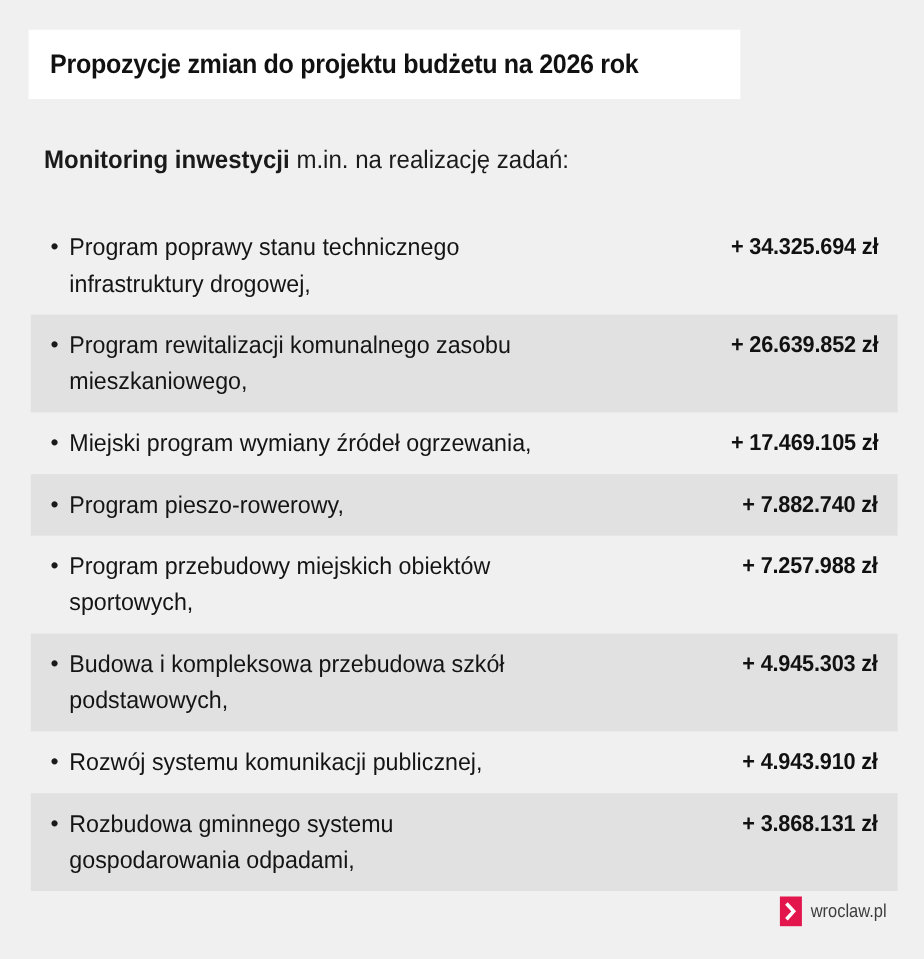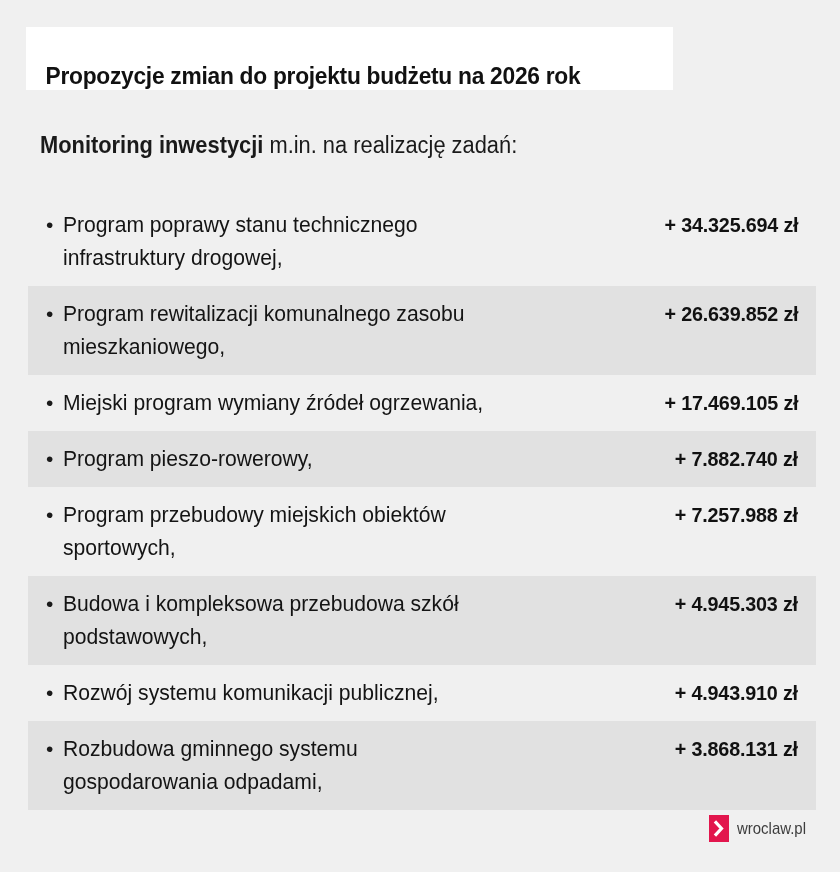--- a/index.html
+++ b/index.html
@@ -18,21 +18,21 @@
 
   
   .title-box {
     position: absolute;
     left: 26px;
     top: 27px;
     width: 647px;
     height: 63px;
     background: #ffffff;
     display: flex;
-    align-items: flex-end;
+    align-items: center;
   }
   .title-text {
     padding-left: 21px;
     font-size: 24.5px;
     font-weight: bold;
     color: #111111;
     letter-spacing: -0.3px;
     transform: scaleX(0.93);
     transform-origin: left center;
     white-space: nowrap;

